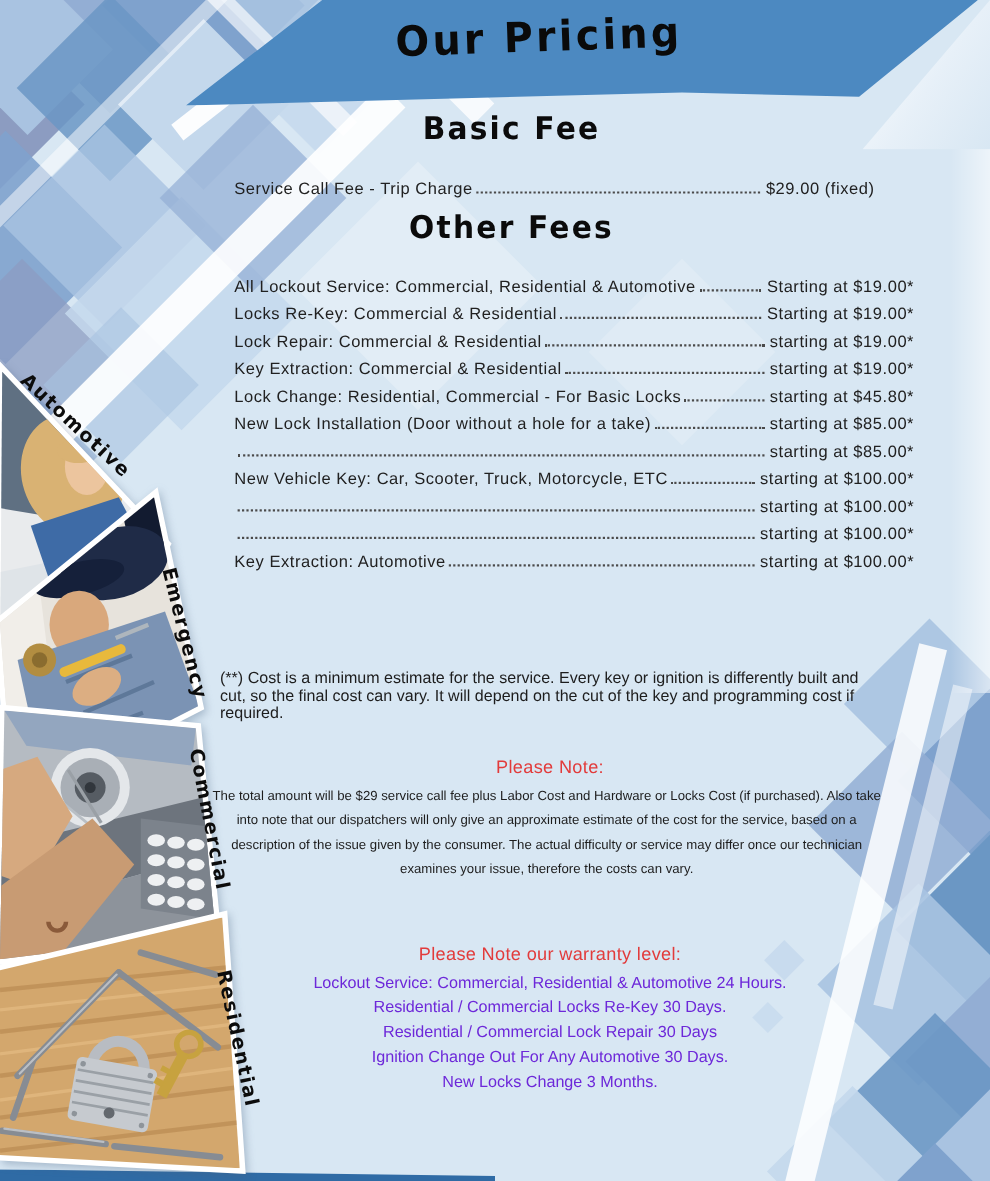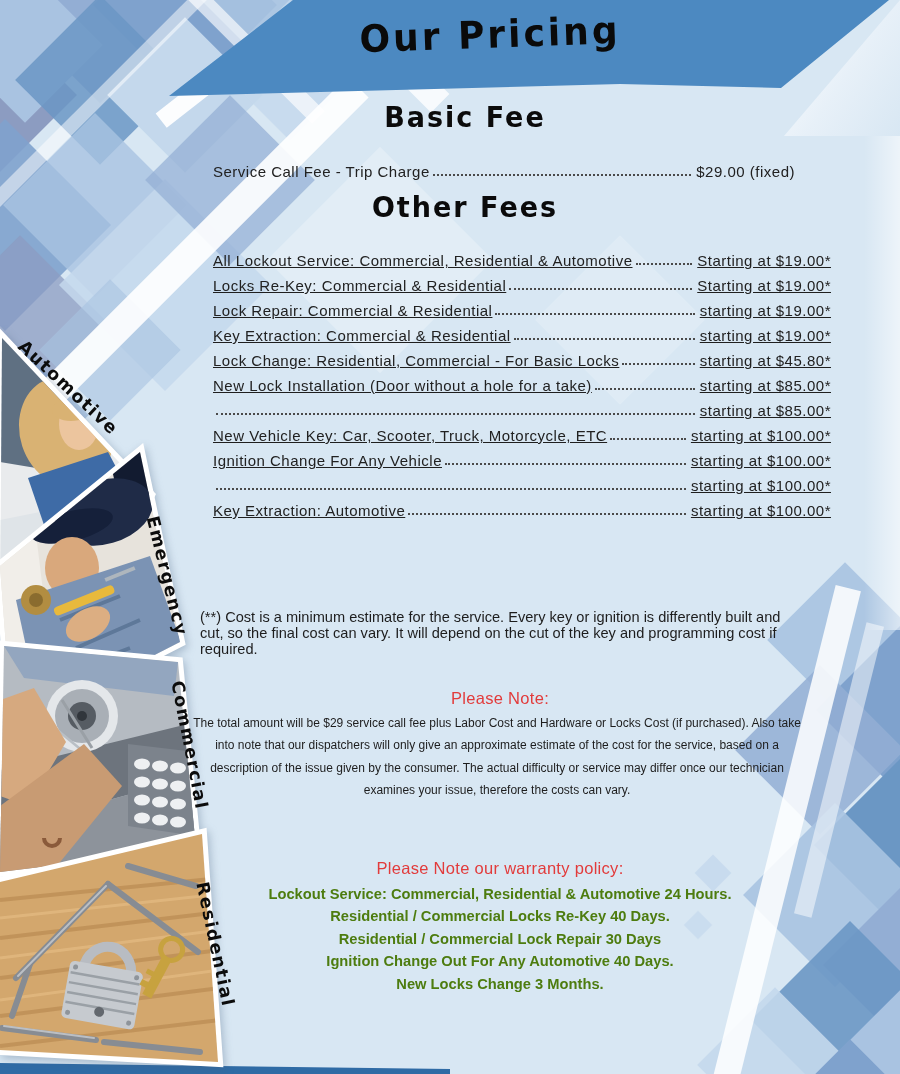--- a/index.html
+++ b/index.html
@@ -45,35 +45,35 @@
       font-family:"DejaVu Sans", sans-serif;font-weight:bold;font-size:27px;color:#0b0b0b;
       letter-spacing:2px;transform:scaleY(1.05);}
   .h-basic{top:102px;}
   .h-other{top:192px;}
   .fee-row{display:flex;align-items:flex-end;height:25px;font-size:15px;
       letter-spacing:.5px;color:#212121;justify-content:center;}
   .fee-row .lbl{white-space:nowrap;}
   .fee-row .dots{flex:1 1 auto;border-bottom:2px dotted #4a4a4a;margin:0 5px 4px 3px;min-width:10px;}
   .fee-row .price{white-space:nowrap;}
   .basic-row{position:absolute;left:213px;top:155px;width:582px;}
-  .fee-list{position:absolute;left:213px;top:244px;width:618px;text-decoration:underline;}
+  .fee-list{position:absolute;left:213px;top:244px;width:618px;}
   .note-box{position:absolute;left:231px;top:531px;width:541px;height:58px;
       background:#7fb0d7;clip-path:polygon(26px 0,100% 0,calc(100% - 24px) 100%,0 100%);
       display:flex;align-items:center;justify-content:center;text-align:center;
       padding:0 30px;box-sizing:border-box;color:#1a2635;font-size:14.5px;line-height:23px;}
   .dstar{position:absolute;left:200px;top:609px;width:597px;text-align:left;
       font-size:14.6px;line-height:16px;color:#1d1d1d;}
   .red-head{position:absolute;left:250px;width:500px;text-align:center;
       color:#e23b3b;font-size:16.5px;letter-spacing:.3px;}
   .rh-note{top:689px;}
   .rh-warranty{top:859px;}
   .pn-body{position:absolute;left:190px;top:712px;width:614px;text-align:center;
       font-size:12px;line-height:22.4px;color:#1d1d1d;}
   .warranty-list{position:absolute;left:200px;top:883px;width:600px;text-align:center;
-      font-size:14.7px;color:#4d7c0f;font-weight:bold;}
+      font-size:14.7px;color:#6d28d9;}
   .warranty-list div{height:22.4px;line-height:22.4px;}
 </style>
 </head>
 <body>
 
 <div class="panel"></div>
 
 <div class="cluster">
   <i class="d" style="left:-70px;top:-70px;width:150px;height:150px;background:#7fa2cd;"></i>
   <i class="d" style="left:20px;top:-90px;width:160px;height:160px;background:#93aed4;"></i>
@@ -301,43 +301,42 @@
     <div class="fee-row">
       <span class="dots"></span>
       <span class="price">starting at $85.00*</span>
     </div>
     <div class="fee-row">
       <span class="lbl">New Vehicle Key: Car, Scooter, Truck, Motorcycle, ETC</span>
       <span class="dots"></span>
       <span class="price">starting at $100.00*</span>
     </div>
     <div class="fee-row">
-      <span class="lbl">Ignition Change For Any Vehicle</span>
       <span class="dots"></span>
       <span class="price">starting at $100.00*</span>
     </div>
     <div class="fee-row">
       <span class="dots"></span>
       <span class="price">starting at $100.00*</span>
     </div>
     <div class="fee-row">
       <span class="lbl">Key Extraction: Automotive</span>
       <span class="dots"></span>
       <span class="price">starting at $100.00*</span>
     </div>
   </div>
 
 
   <div class="dstar">(**) Cost is a minimum estimate for the service. Every key or ignition is differently built and cut, so the final cost can vary. It will depend on the cut of the key and programming cost if required.</div>
 
   <div class="red-head rh-note">Please Note:</div>
   <div class="pn-body">The total amount will be $29 service call fee plus Labor Cost and Hardware or Locks Cost (if purchased). Also take into note that our dispatchers will only give an approximate estimate of the cost for the service, based on a description of the issue given by the consumer. The actual difficulty or service may differ once our technician examines your issue, therefore the costs can vary.</div>
 
-  <div class="red-head rh-warranty">Please Note our warranty policy:</div>
+  <div class="red-head rh-warranty">Please Note our warranty level:</div>
   <div class="warranty-list">
     <div>Lockout Service: Commercial, Residential &amp; Automotive 24 Hours.</div>
-    <div>Residential / Commercial Locks Re-Key 40 Days.</div>
+    <div>Residential / Commercial Locks Re-Key 30 Days.</div>
     <div>Residential / Commercial Lock Repair 30 Days</div>
-    <div>Ignition Change Out For Any Automotive 40 Days.</div>
+    <div>Ignition Change Out For Any Automotive 30 Days.</div>
     <div>New Locks Change 3 Months.</div>
   </div>
 
 </div>
 
 </body></html>

